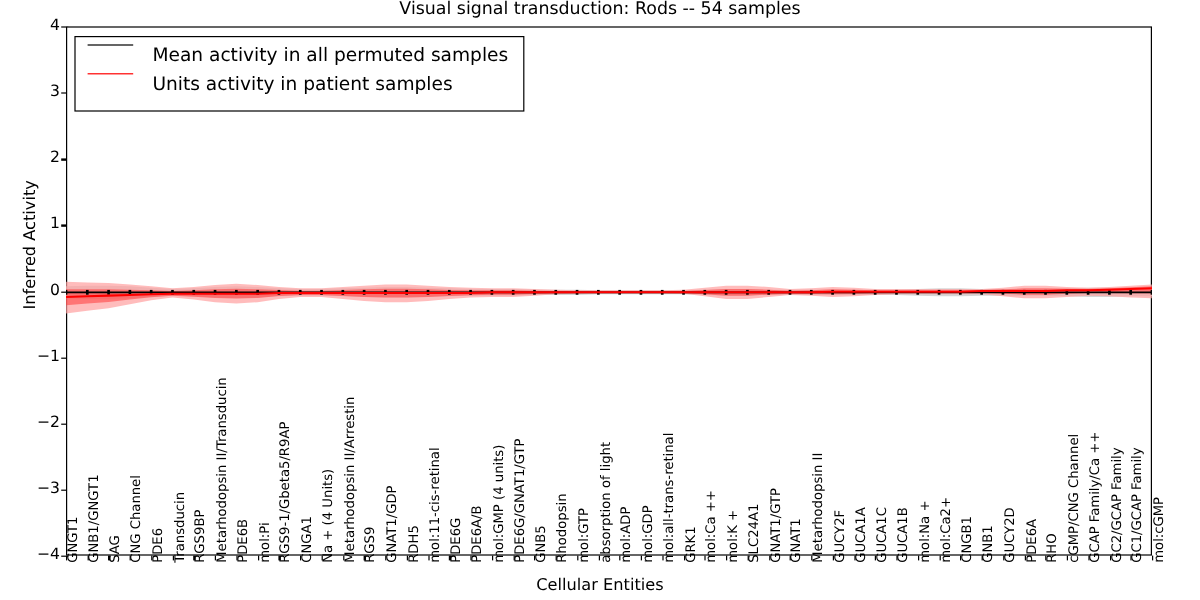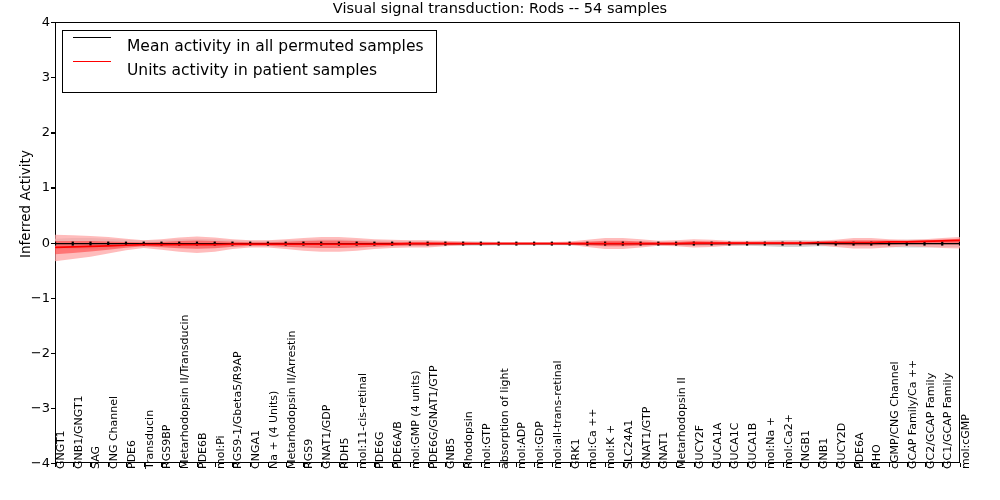--- a/index.html
+++ b/index.html
@@ -344,20 +344,21 @@
       <div class="xtick-item" style="left: 887.255px;">
         <div class="xtick-mark"></div>
         <div class="xtick-text">GC1/GCAP Family</div>
       </div>
       <div class="xtick-item" style="left: 905px;">
         <div class="xtick-mark"></div>
         <div class="xtick-text">mol:cGMP</div>
       </div>
     </div>
 
+  <div id="xlabel">Cellular Entities</div>
 
   <div id="legend">
     <div class="legend-row">
       <span class="legend-swatch" style="border-top-color: rgb(0, 0, 0);"></span>
       <span class="legend-text">Mean activity in all permuted samples</span>
     </div>
     <div class="legend-row">
       <span class="legend-swatch" style="border-top-color: rgb(255, 0, 0);"></span>
       <span class="legend-text">Units activity in patient samples</span>
     </div>

